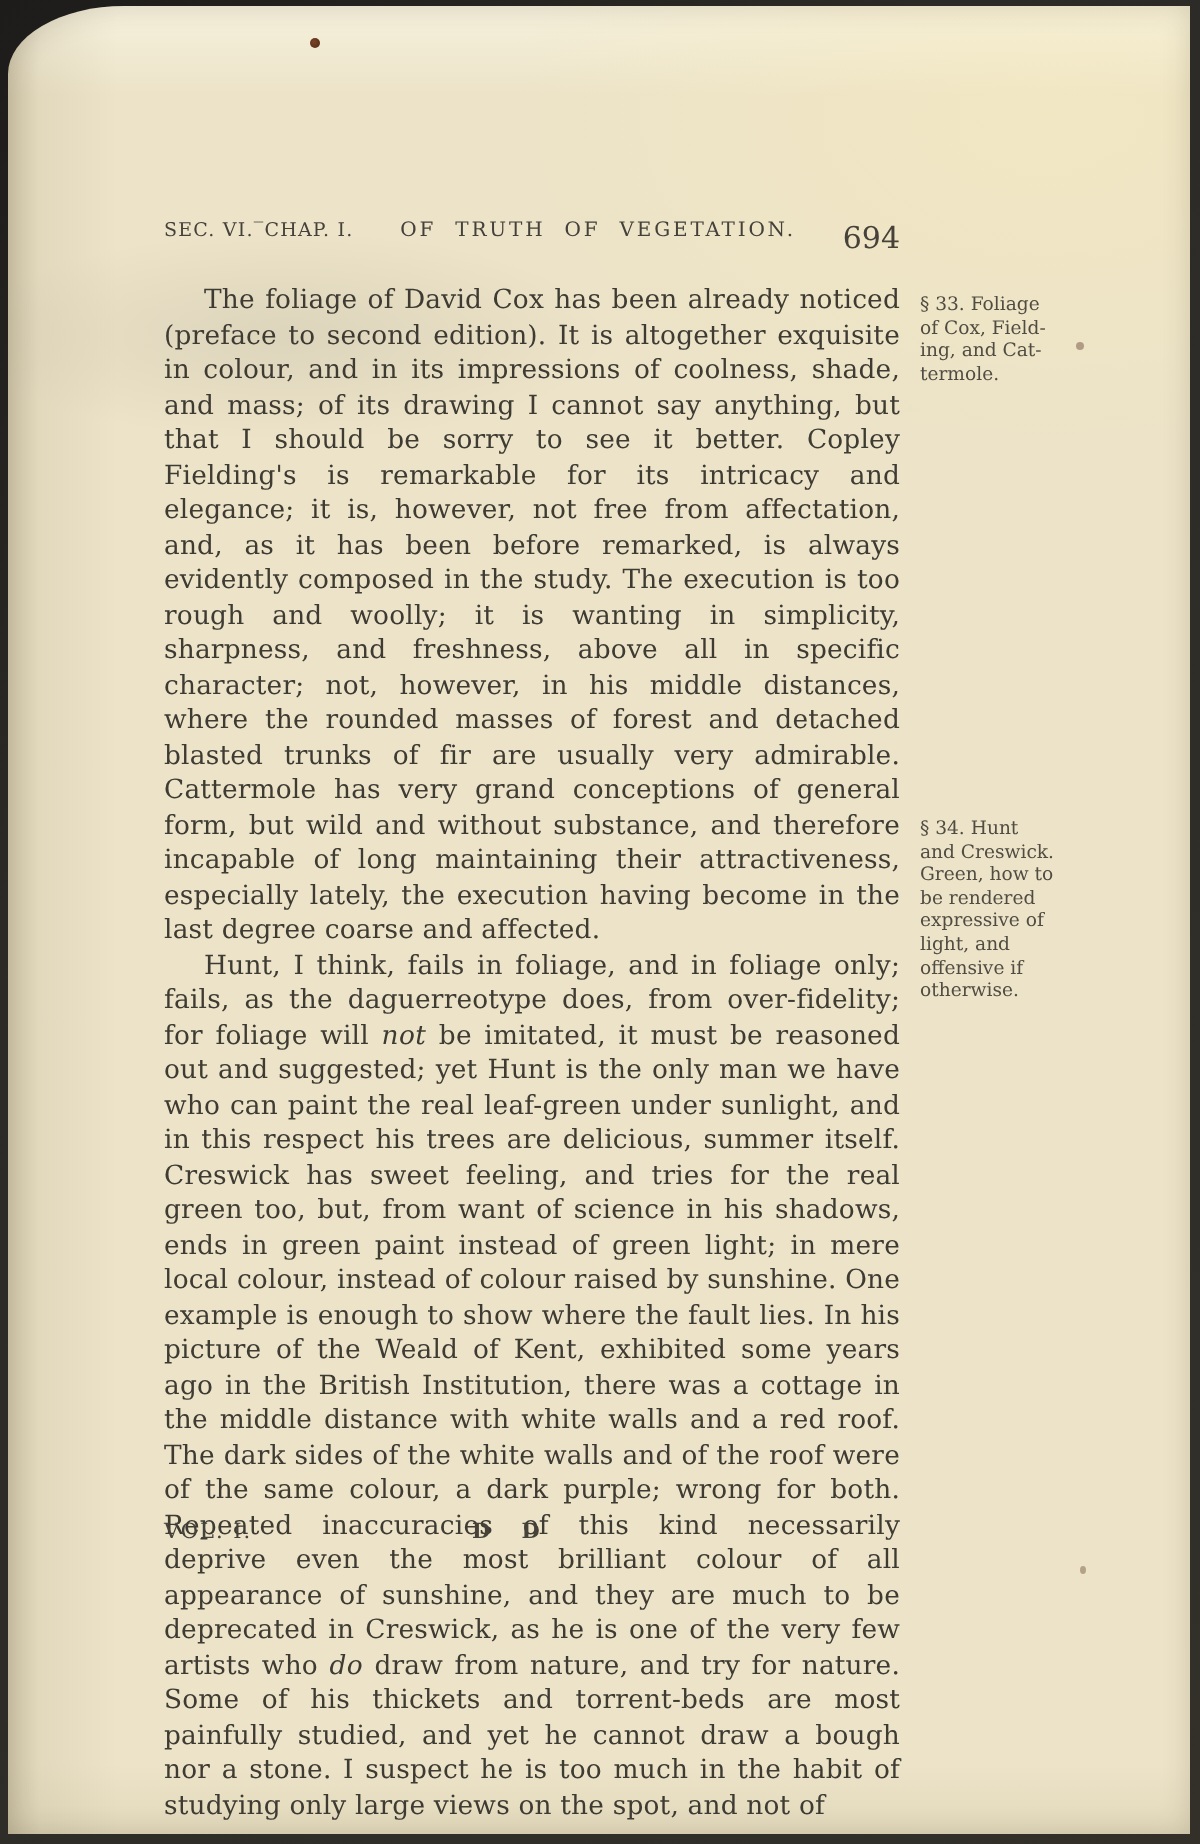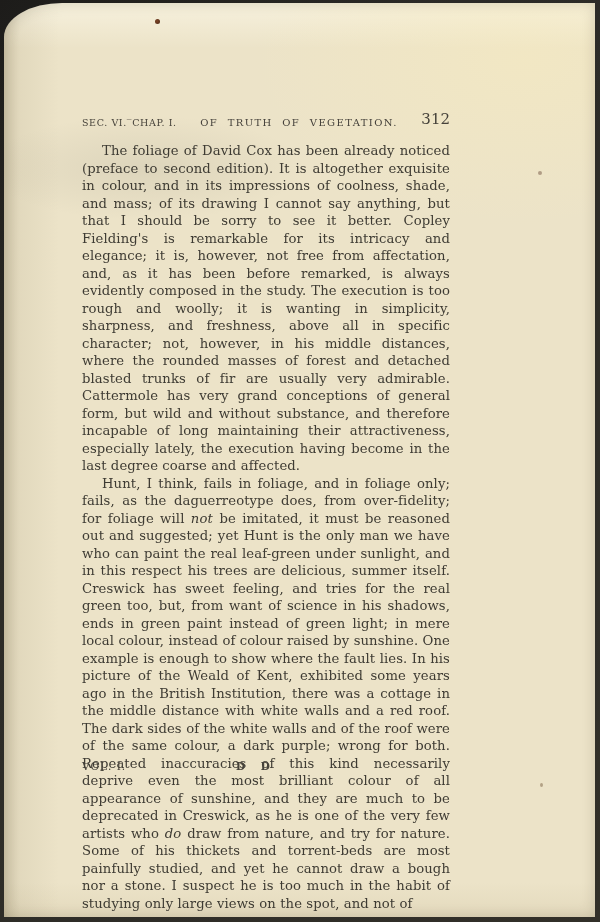--- a/index.html
+++ b/index.html
@@ -37,21 +37,21 @@
   .ink { color: #403c33; }
 
   
   .header {
     position: absolute;
     left: 78px;
     top: 107px;
     width: 368px;
     display: flex;
     justify-content: space-between;
-    align-items: flex-end;
+    align-items: flex-start;
   }
   .section-label {
     font-size: 9.5px;
     letter-spacing: 0.6px;
     color: #46423a;
   }
   .running-title {
     font-size: 10px;
     letter-spacing: 1.4px;
     word-spacing: 5px;
@@ -149,30 +149,42 @@
 </style>
 </head>
 <body>
 
 <div class="stage">
   <div class="page ink">
 
     <div class="header">
       <span class="section-label">SEC. VI.‾CHAP. I.</span>
       <span class="running-title">OF TRUTH OF VEGETATION.</span>
-      <span class="page-number">312</span>
+      <span class="page-number">694</span>
     </div>
 
     <div class="body-text">
 
     <p><span>The foliage of David Cox has been already noticed (preface to second edition).  It is altogether exquisite in colour, and in its impressions of coolness, shade, and mass; of its drawing I cannot say anything, but that I should be sorry to see it better.  Copley Fielding's is remarkable for its intricacy and elegance; it is, however, not free from affectation, and, as it has been before remarked, is always evidently composed in the study.  The execution is too rough and woolly; it is wanting in simplicity, sharpness, and freshness, above all in specific character; not, however, in his middle distances, where the rounded masses of forest and detached blasted trunks of fir are usually very admirable.  Cattermole has very grand conceptions of general form, but wild and without substance, and therefore incapable of long maintaining their attractiveness, especially lately, the execution having become in the last degree coarse and affected.</span></p>
         <p><span>Hunt, I think, fails in foliage, and in foliage only; fails, as the daguerreotype does, from over-fidelity; for foliage will </span><i>not</i><span> be imitated, it must be reasoned out and suggested; yet Hunt is the only man we have who can paint the real leaf-green under sunlight, and in this respect his trees are delicious, summer itself.  Creswick has sweet feeling, and tries for the real green too, but, from want of science in his shadows, ends in green paint instead of green light; in mere local colour, instead of colour raised by sunshine.  One example is enough to show where the fault lies.  In his picture of the Weald of Kent, exhibited some years ago in the British Institution, there was a cottage in the middle distance with white walls and a red roof.  The dark sides of the white walls and of the roof were of the same colour, a dark purple; wrong for both.  Repeated inaccuracies of this kind necessarily deprive even the most brilliant colour of all appearance of sunshine, and they are much to be deprecated in Creswick, as he is one of the very few artists who </span><i>do</i><span> draw from nature, and try for nature.  Some of his thickets and torrent-beds are most painfully studied, and yet he cannot draw a bough nor a stone.  I suspect he is too much in the habit of studying only large views on the spot, and not of</span></p>
       </div>
 
+    <div class="margin-note margin-note-1">§ 33. Foliage
+of Cox, Field-
+ing, and Cat-
+termole.</div>
 
+    <div class="margin-note margin-note-2">§ 34. Hunt
+and Creswick.
+Green, how to
+be rendered
+expressive of
+light, and
+offensive if
+otherwise.</div>
 
     <div class="footer">
       <span class="volume-label">VOL. I.</span>
       <span class="signature-mark">D D</span>
     </div>
 
     <div class="speck-1"></div>
     <div class="speck-2"></div>
     <div class="speck-3"></div>
   </div>

